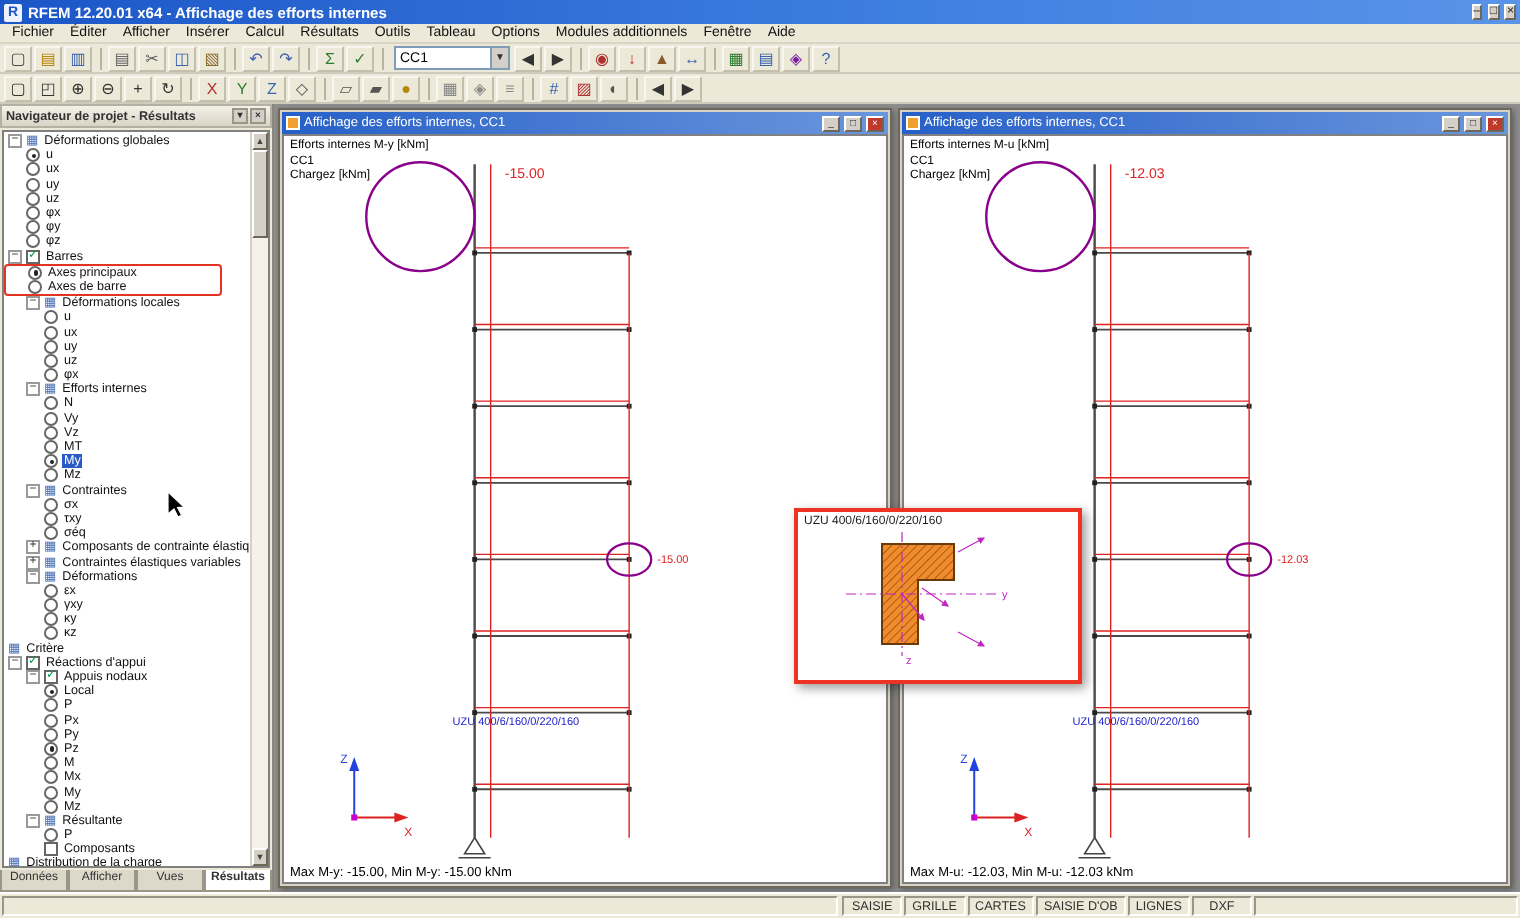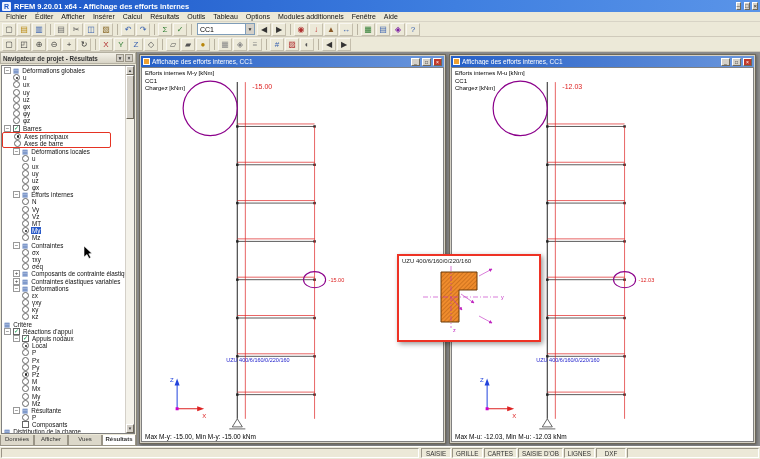--- a/index.html
+++ b/index.html
@@ -92,21 +92,21 @@
   .scell { min-width:30px; padding:0 3px; margin:1px 0 1px 1px; border:1px solid; border-color:#9a9587 #fff #fff #9a9587;
     display:flex; align-items:center; justify-content:center; white-space:nowrap; overflow:hidden;}
 </style>
 </head>
 <body>
 
 <div class="app">
 
   <div class="titlebar">
     <span class="app-icon">R</span>
-    <span class="title-text">RFEM 9.20.01 x64 - Affichage des efforts internes</span>
+    <span class="title-text">RFEM 12.20.01 x64 - Affichage des efforts internes</span>
     <span class="tb-buttons">
       <span class="tbbtn">–</span>
       <span class="tbbtn">□</span>
       <span class="tbbtn">×</span>
     </span>
   </div>
 
   <div class="menubar" id="menubar">
       <span class="menu-item">Fichier</span>
       <span class="menu-item">Éditer</span>

